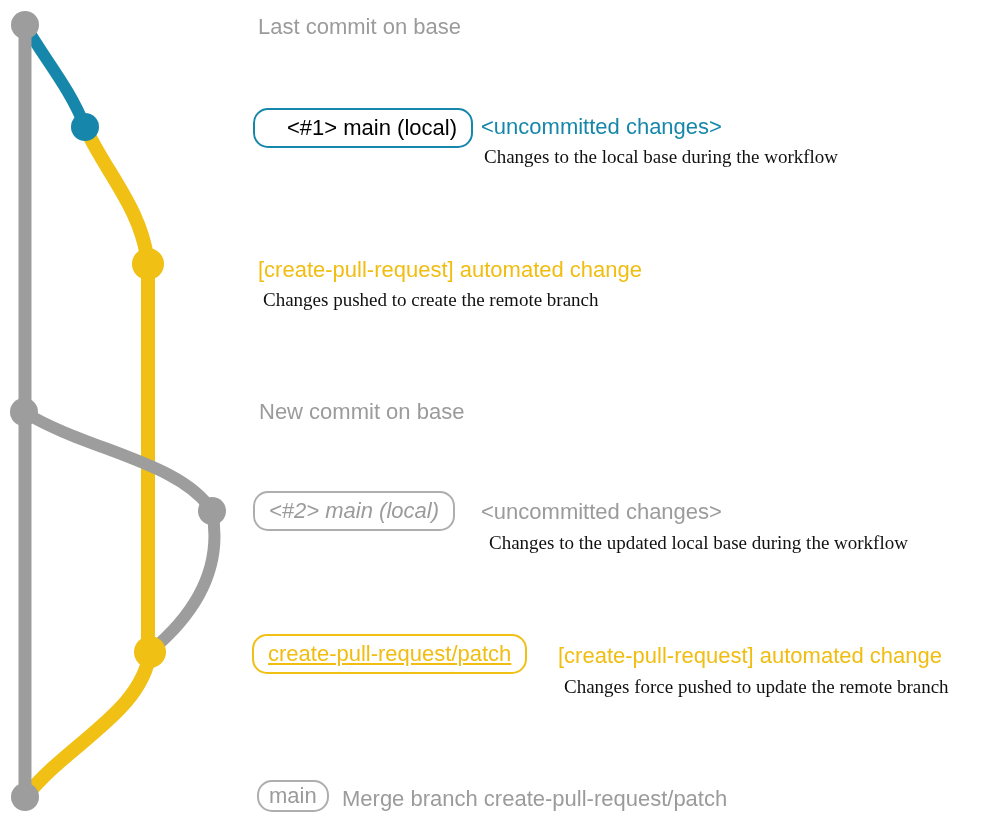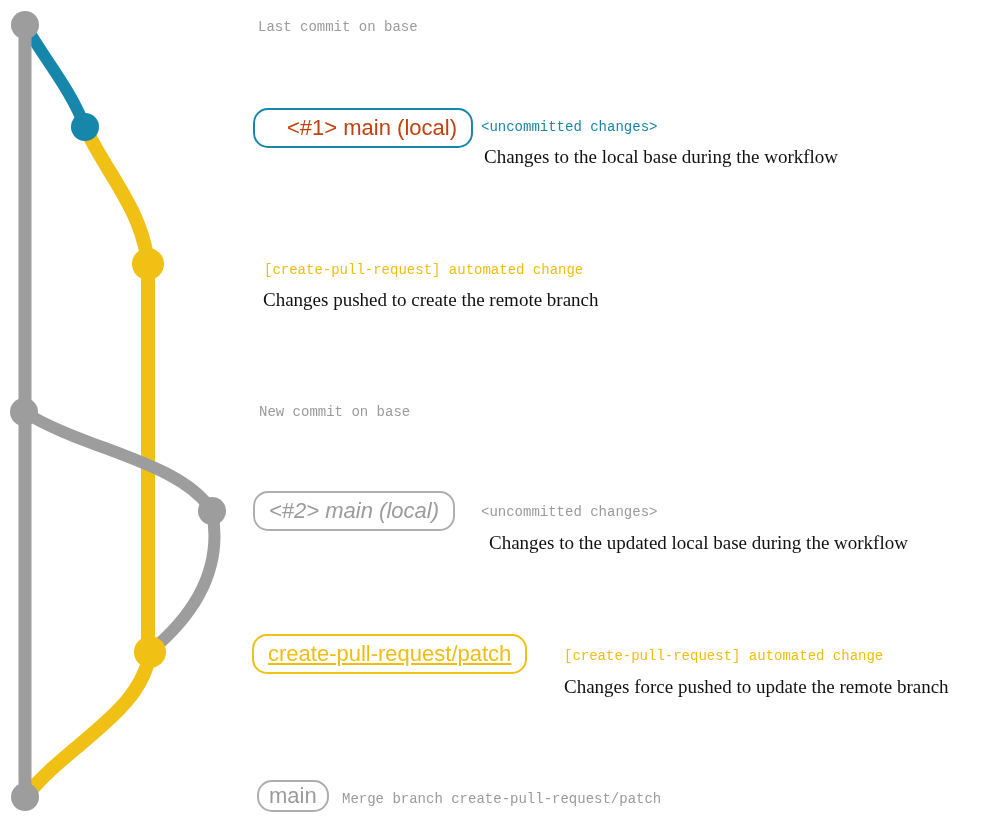--- a/index.html
+++ b/index.html
@@ -5,34 +5,34 @@
   html,body{margin:0;padding:0;background:#ffffff;}
   .page{
     position:relative;
     width:981px;
     height:827px;
     background:#ffffff;
     overflow:hidden;
     font-family:"Liberation Sans", sans-serif;
   }
   .abs{position:absolute;white-space:nowrap;}
-  .label-sans{font-size:14px;line-height:26px;font-family:Liberation Mono, monospace;}
+  .label-sans{font-size:22px;line-height:26px;}
   .gray-text{color:#9b9b9b;}
   .teal-text{color:#1687aa;}
-  .yellow-text{color:#f0bd10;margin-left:6px;}
+  .yellow-text{color:#f0bd10;}
   .badge{
     display:inline-block;
     font-size:22px;
     line-height:26px;
     padding:5px 14px;
     border:2px solid;
     border-radius:15px;
     background:#ffffff;
   }
-  .badge-teal{border-color:#1687aa;color:#c2410c;padding-left:32px;}
+  .badge-teal{border-color:#1687aa;color:#000000;padding-left:32px;}
   .badge-gray{border-color:#aeaeae;color:#9b9b9b;}
   .badge-yellow{border-color:#f0c014;color:#f0bd10;text-decoration:underline;}
   .badge-main{padding:1px 10px;}
   .desc-serif{
     font-family:"Liberation Serif", serif;
     font-size:19px;
     line-height:22px;
     color:#111111;
   }
   svg{position:absolute;left:0;top:0;}

